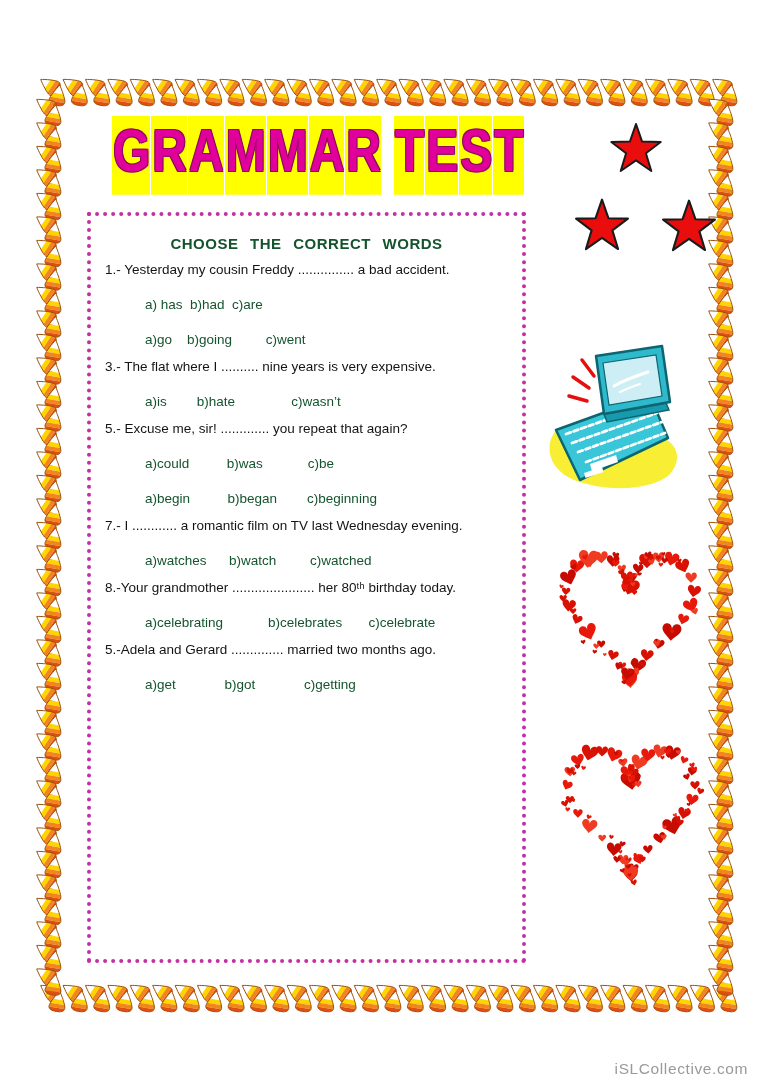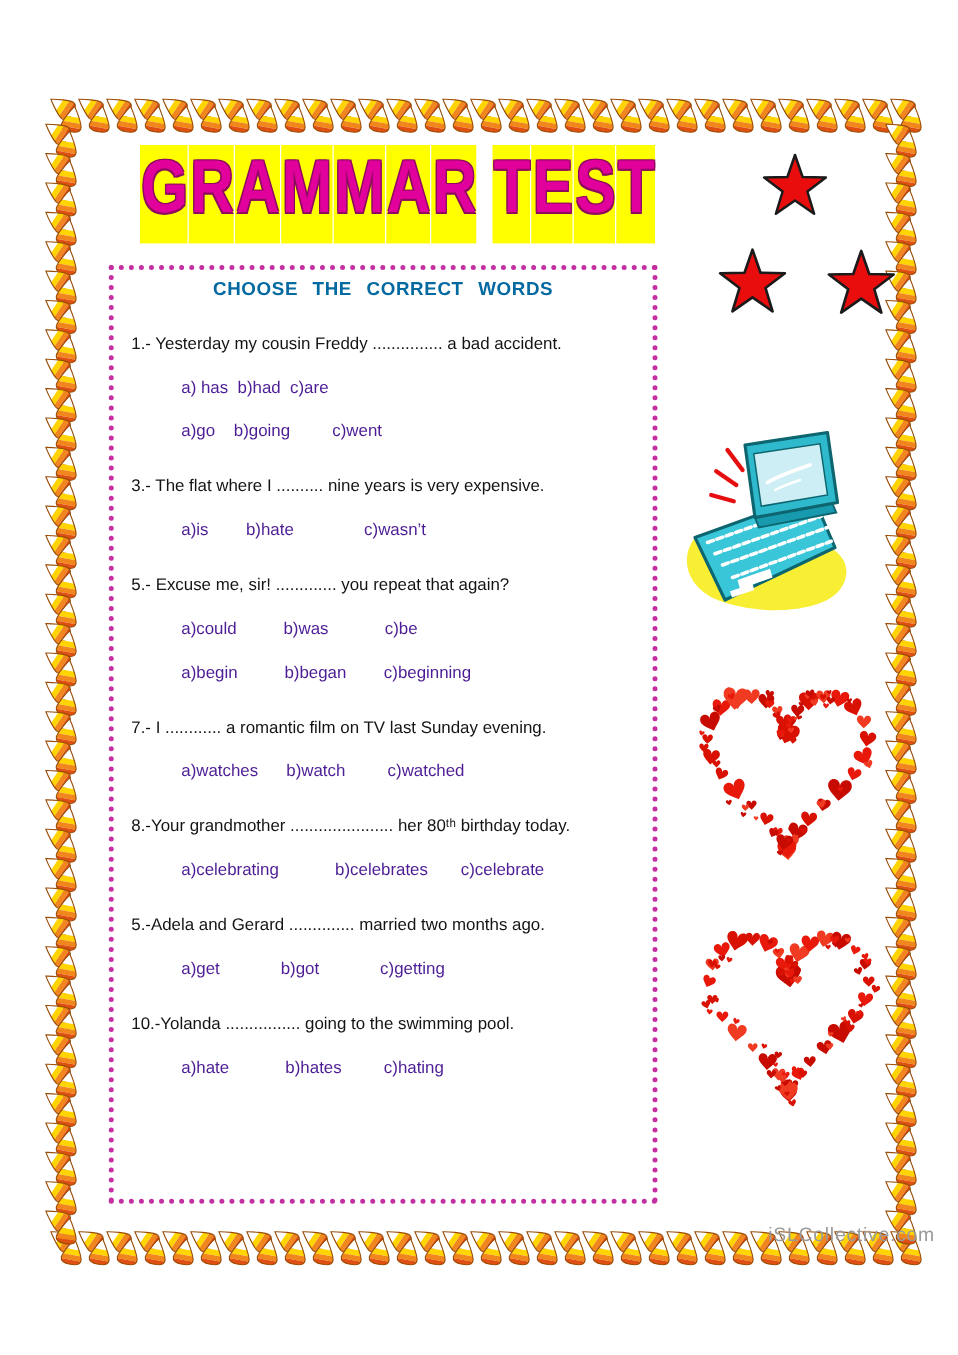--- a/index.html
+++ b/index.html
@@ -32,34 +32,34 @@
   
   .qbox {
     position:absolute; left:87px; top:212px;
     width:439px; height:751px; box-sizing:border-box;
     border:4px dotted #c42fa2;
     padding:7px 14px;
     overflow:hidden;
   }
   .heading {
     text-align:center; font-weight:bold; font-size:15px;
-    letter-spacing:0.5px; word-spacing:7px; color:#0369a1;
-    margin-top:0;
+    letter-spacing:0.5px; word-spacing:7px; color:#14532d;
+    margin-top:12px;
   }
   .q-text {
-    margin-top:25px; line-height:19px; font-size:13.5px; color:#141414;
+    margin-top:8px; line-height:19px; font-size:13.5px; color:#141414;
     white-space:pre;
   }
   .q-opts {
-    margin-top:16px; margin-left:40px; line-height:19px; font-size:13.5px; color:#4c1d95;
+    margin-top:16px; margin-left:40px; line-height:19px; font-size:13.5px; color:#14532d;
     white-space:pre;
   }
 
   .watermark {
-    position:absolute; top:980px; right:18px;
+    position:absolute; top:1060px; right:18px;
     font-size:15.5px; color:#9a9a9a; letter-spacing:0.6px;
   }
 </style>
 </head>
 <body>
 
 <div class="page">
 
   <svg class="deco" id="deco-svg" width="766" height="1084" viewBox="0 0 766 1084">
     <defs>
@@ -574,31 +574,27 @@
       <div class="q-opts">a)is        b)hate               c)wasn’t</div>
     </div>
     <div>
       <div class="q-text">5.- Excuse me, sir! ............. you repeat that again?</div>
       <div class="q-opts">a)could          b)was            c)be</div>
     </div>
     <div>
       <div class="q-opts">a)begin          b)began        c)beginning</div>
     </div>
     <div>
-      <div class="q-text">7.- I ............ a romantic film on TV last Sunday evening.</div>
+      <div class="q-text">7.- I ............ a romantic film on TV last Wednesday evening.</div>
       <div class="q-opts">a)watches      b)watch         c)watched</div>
     </div>
     <div>
       <div class="q-text">8.-Your grandmother ...................... her 80ᵗʰ birthday today.</div>
       <div class="q-opts">a)celebrating            b)celebrates       c)celebrate</div>
     </div>
     <div>
       <div class="q-text">5.-Adela and Gerard .............. married two months ago.</div>
       <div class="q-opts">a)get             b)got             c)getting</div>
     </div>
-    <div>
-      <div class="q-text">10.-Yolanda ................ going to the swimming pool.</div>
-      <div class="q-opts">a)hate            b)hates         c)hating</div>
-    </div>
   </div>
 
   <div class="watermark">iSLCollective.com</div>
 </div>
 
 </body></html>

